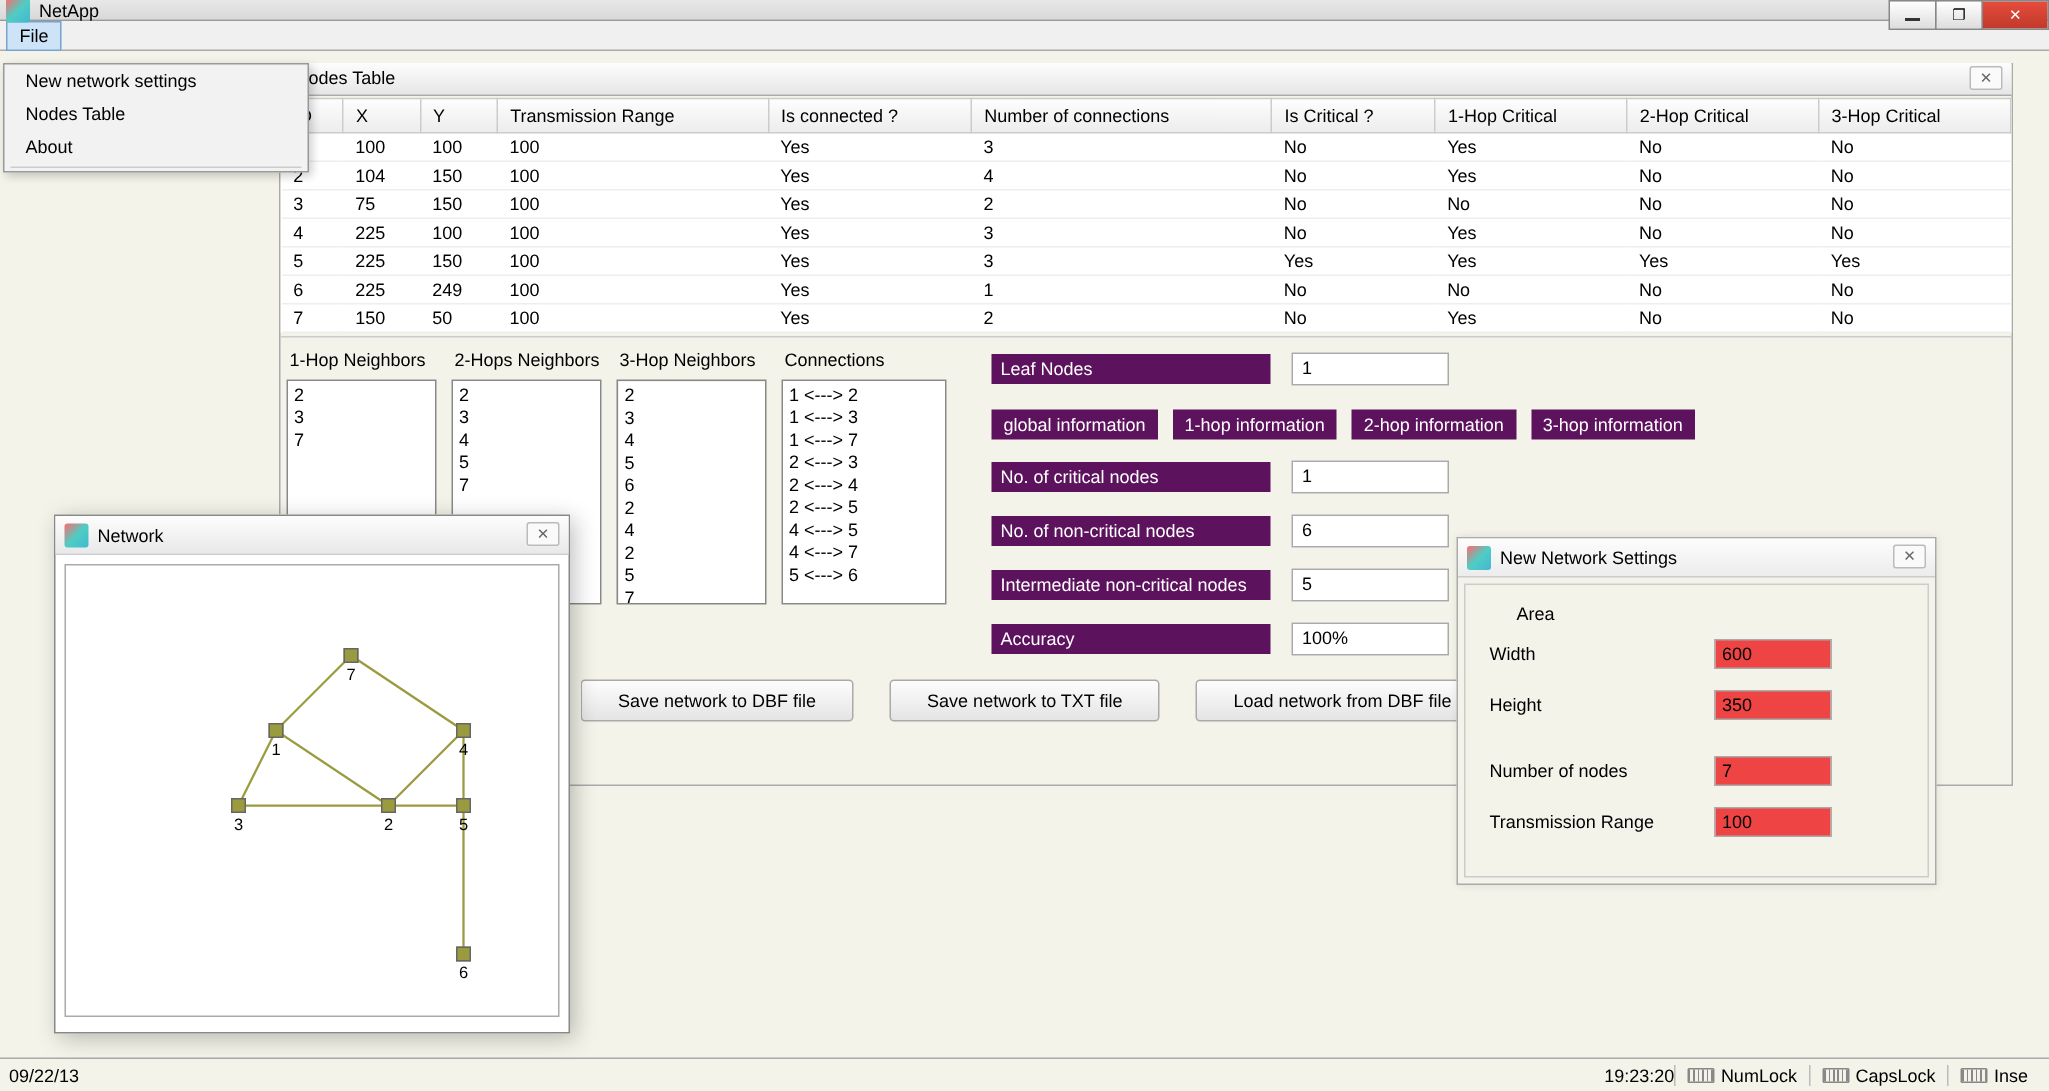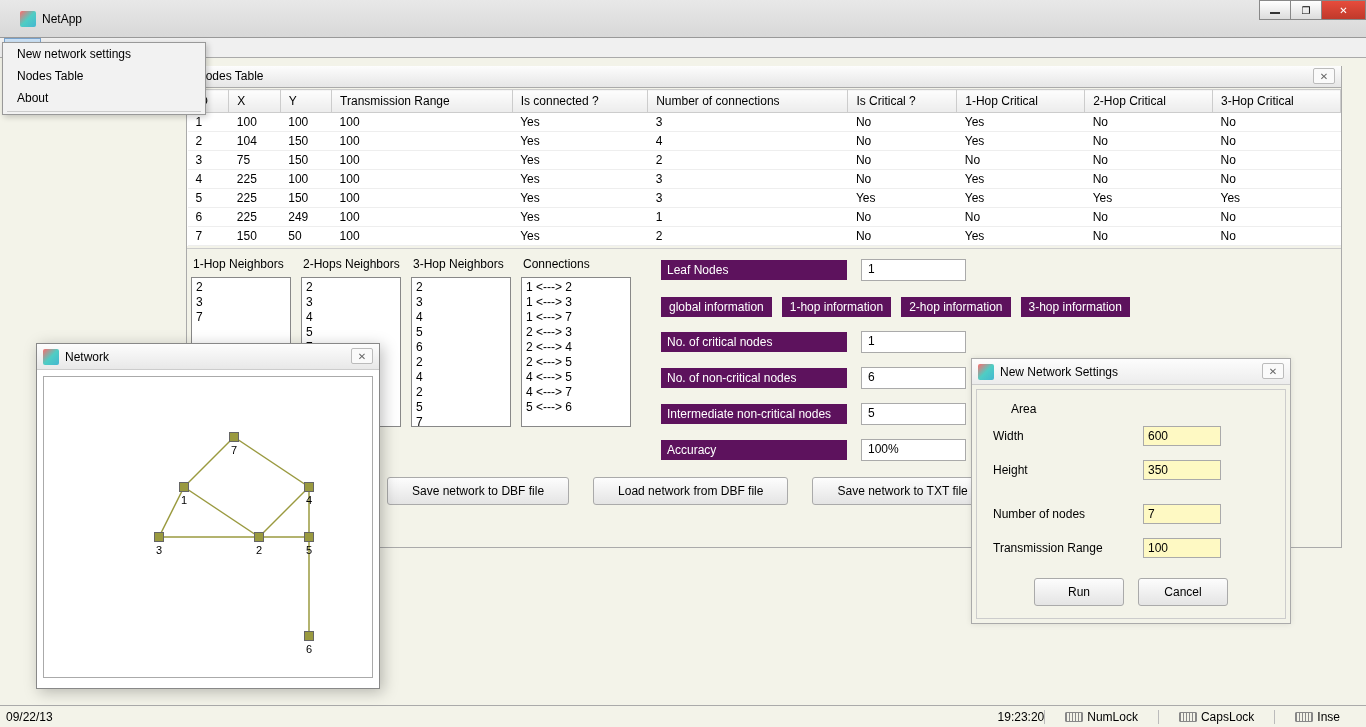--- a/index.html
+++ b/index.html
@@ -1,18 +1,18 @@
 <!DOCTYPE html>
 <html><head>
 <meta charset="utf-8">
 <style>
 * { box-sizing: border-box; margin: 0; padding: 0; font-family: Tahoma, Arial, sans-serif; font-size: 12px; }
 body { background: #f3f3e9; width: 1366px; height: 727px; overflow: hidden; position: relative; }
 
-.titlebar { height: 38px; background: linear-gradient(to bottom, #e8e8e8, #d8d8d8); border-bottom: 1px solid #999; display: flex; align-items: center; padding-left: 20px; position: relative; }
+.titlebar { height: 14px; background: linear-gradient(to bottom, #e8e8e8, #d8d8d8); border-bottom: 1px solid #999; display: flex; align-items: center; padding-left: 4px; position: relative; }
 .titlebar .app-icon { width: 16px; height: 16px; background: linear-gradient(135deg, #ff6b6b, #4ecdc4, #45b7d1); margin-right: 6px; border-radius: 2px; }
 .titlebar .title { color: #000; font-size: 12px; }
 .titlebar .win-controls { position: absolute; right: 0; top: 0; display: flex; height: 20px; }
 .titlebar .win-btn { width: 32px; height: 20px; border: 1px solid #888; background: linear-gradient(#fff, #ddd); display: flex; align-items: center; justify-content: center; font-size: 10px; margin-left: -1px; cursor: pointer; }
 .titlebar .win-btn.close { background: linear-gradient(#e74c3c, #c0392b); color: #fff; width: 45px; }
 .titlebar .win-btn.maximize { position: relative; }
 .titlebar .win-btn.minimize::after { content: ""; width: 10px; height: 2px; background: #333; margin-top: 6px; }
 
 .menubar { height: 20px; background: #f0f0f0; border-bottom: 1px solid #aaa; padding-left: 4px; display: flex; align-items: center; }
 .menubar .menu-item { padding: 2px 8px; cursor: pointer; border: 1px solid #7aa3cc; background: #cde3f7; }
@@ -72,27 +72,27 @@
 svg.edges line { stroke: #9a9a3f; stroke-width: 1.5; }
 
 
 .settings-modal { position: absolute; right: 75px; top: 358px; width: 320px; background: #f3f3e9; border: 1px solid #aaa; z-index: 80; box-shadow: 0 0 6px rgba(0,0,0,0.1); }
 .settings-modal .sm-title { height: 26px; background: linear-gradient(#fdfdfd, #ececec); border-bottom: 1px solid #ccc; display: flex; align-items: center; padding-left: 6px; position: relative; }
 .settings-modal .sm-title .app-icon { width: 16px; height: 16px; background: linear-gradient(135deg, #ff6b6b, #4ecdc4, #45b7d1); margin-right: 6px; border-radius: 2px; }
 .settings-body { padding: 12px 16px; border: 1px solid #ccc; margin: 4px; }
 .settings-body .section-lbl { margin-bottom: 10px; margin-left: 18px;}
 .settings-body .form-row { display: flex; align-items: center; margin-bottom: 14px; }
 .settings-body .form-row label { width: 150px; }
-.settings-body .form-row input { width: 78px; border: 1px solid #aaa; padding: 2px 4px; height: 20px; background:#fef9c3;}
+.settings-body .form-row input { width: 78px; border: 1px solid #aaa; padding: 2px 4px; height: 20px; background:#ef4444;}
 .settings-body .btn-row { display: flex; gap: 14px; justify-content: center; padding-top: 6px;}
 
 
 .statusbar { position: absolute; bottom: 0; left: 0; right: 0; height: 22px; background: #f3f3e9; border-top: 1px solid #aaa; display: flex; align-items: center; padding: 0 6px; font-size: 11px; }
 .statusbar .spacer { flex: 1; }
-.statusbar .seg { border-left: 1px solid #bbb; padding: 0 20px; display: flex; align-items: center; gap: 4px; }
+.statusbar .seg { border-left: 1px solid #bbb; padding: 0 8px; display: flex; align-items: center; gap: 4px; }
 .statusbar .kb-icon { width: 18px; height: 10px; border: 1px solid #888; border-radius: 1px; background: repeating-linear-gradient(90deg, #888 0 1px, transparent 1px 3px); }
 </style>
 </head>
 <body>
 
 <div class="titlebar">
   <div class="app-icon"></div>
   <span class="title">NetApp</span>
   <div class="win-controls">
     <div class="win-btn minimize"></div>
@@ -300,22 +300,22 @@
           </div>
           <div class="metric-row">
             <div class="metric-label">Accuracy</div>
             <div class="metric-val">100%</div>
           </div>
         </div>
       </div>
 
       <div class="save-row">
         <button class="std-btn">Save network to DBF file</button>
+        <button class="std-btn">Save network to TXT file</button>
         <button class="std-btn">Load network from DBF file</button>
-        <button class="std-btn">Save network to TXT file</button>
       </div>
 
     </div>
   </div>
 </div>
 
 <div class="network-win">
   <div class="nw-titlebar">
     <div class="app-icon"></div>
     <span>Network</span>
@@ -368,24 +368,20 @@
     </div>
     <div style="height:10px"></div>
     <div class="form-row">
       <label>Number of nodes</label>
       <input type="text" value="7" style="">
     </div>
     <div class="form-row">
       <label>Transmission Range</label>
       <input type="text" value="100" style="">
     </div>
-    <div class="btn-row">
-      <button class="std-btn sm">Run</button>
-      <button class="std-btn sm">Cancel</button>
-    </div>
   </div>
 </div>
 
 <div class="statusbar">
   <span>09/22/13</span>
   <div class="spacer"></div>
   <span>19:23:20</span>
   <div class="seg">
       <div class="kb-icon"></div>
       <span>NumLock</span>

